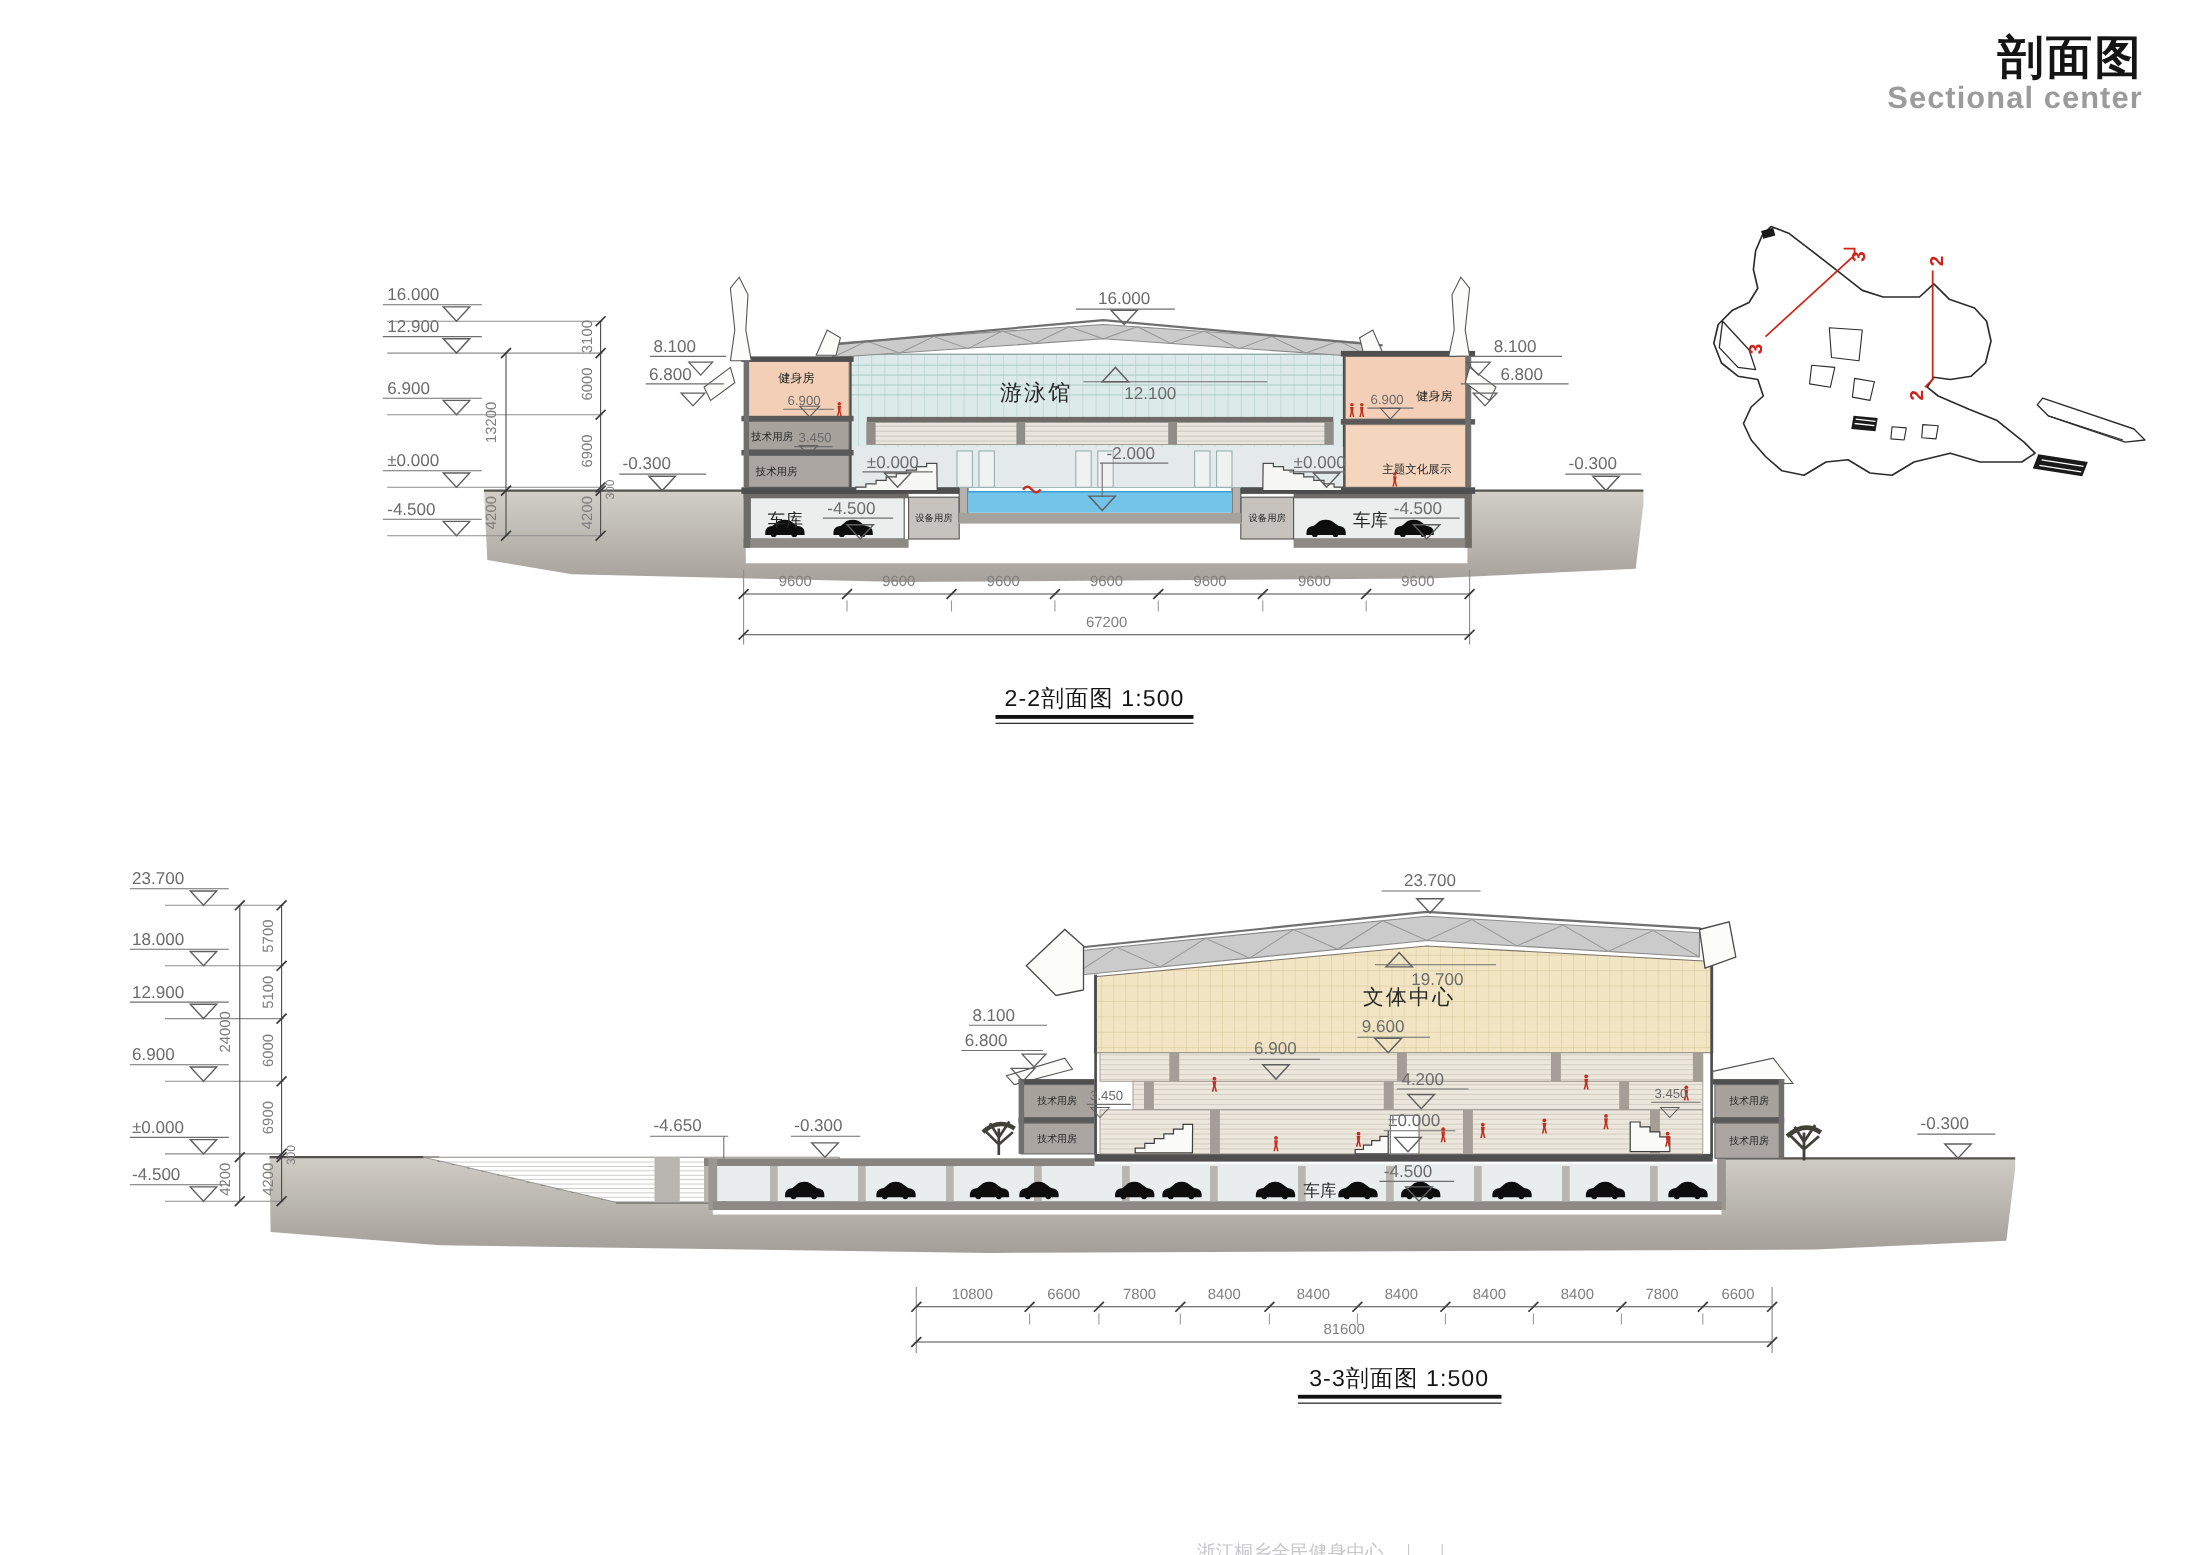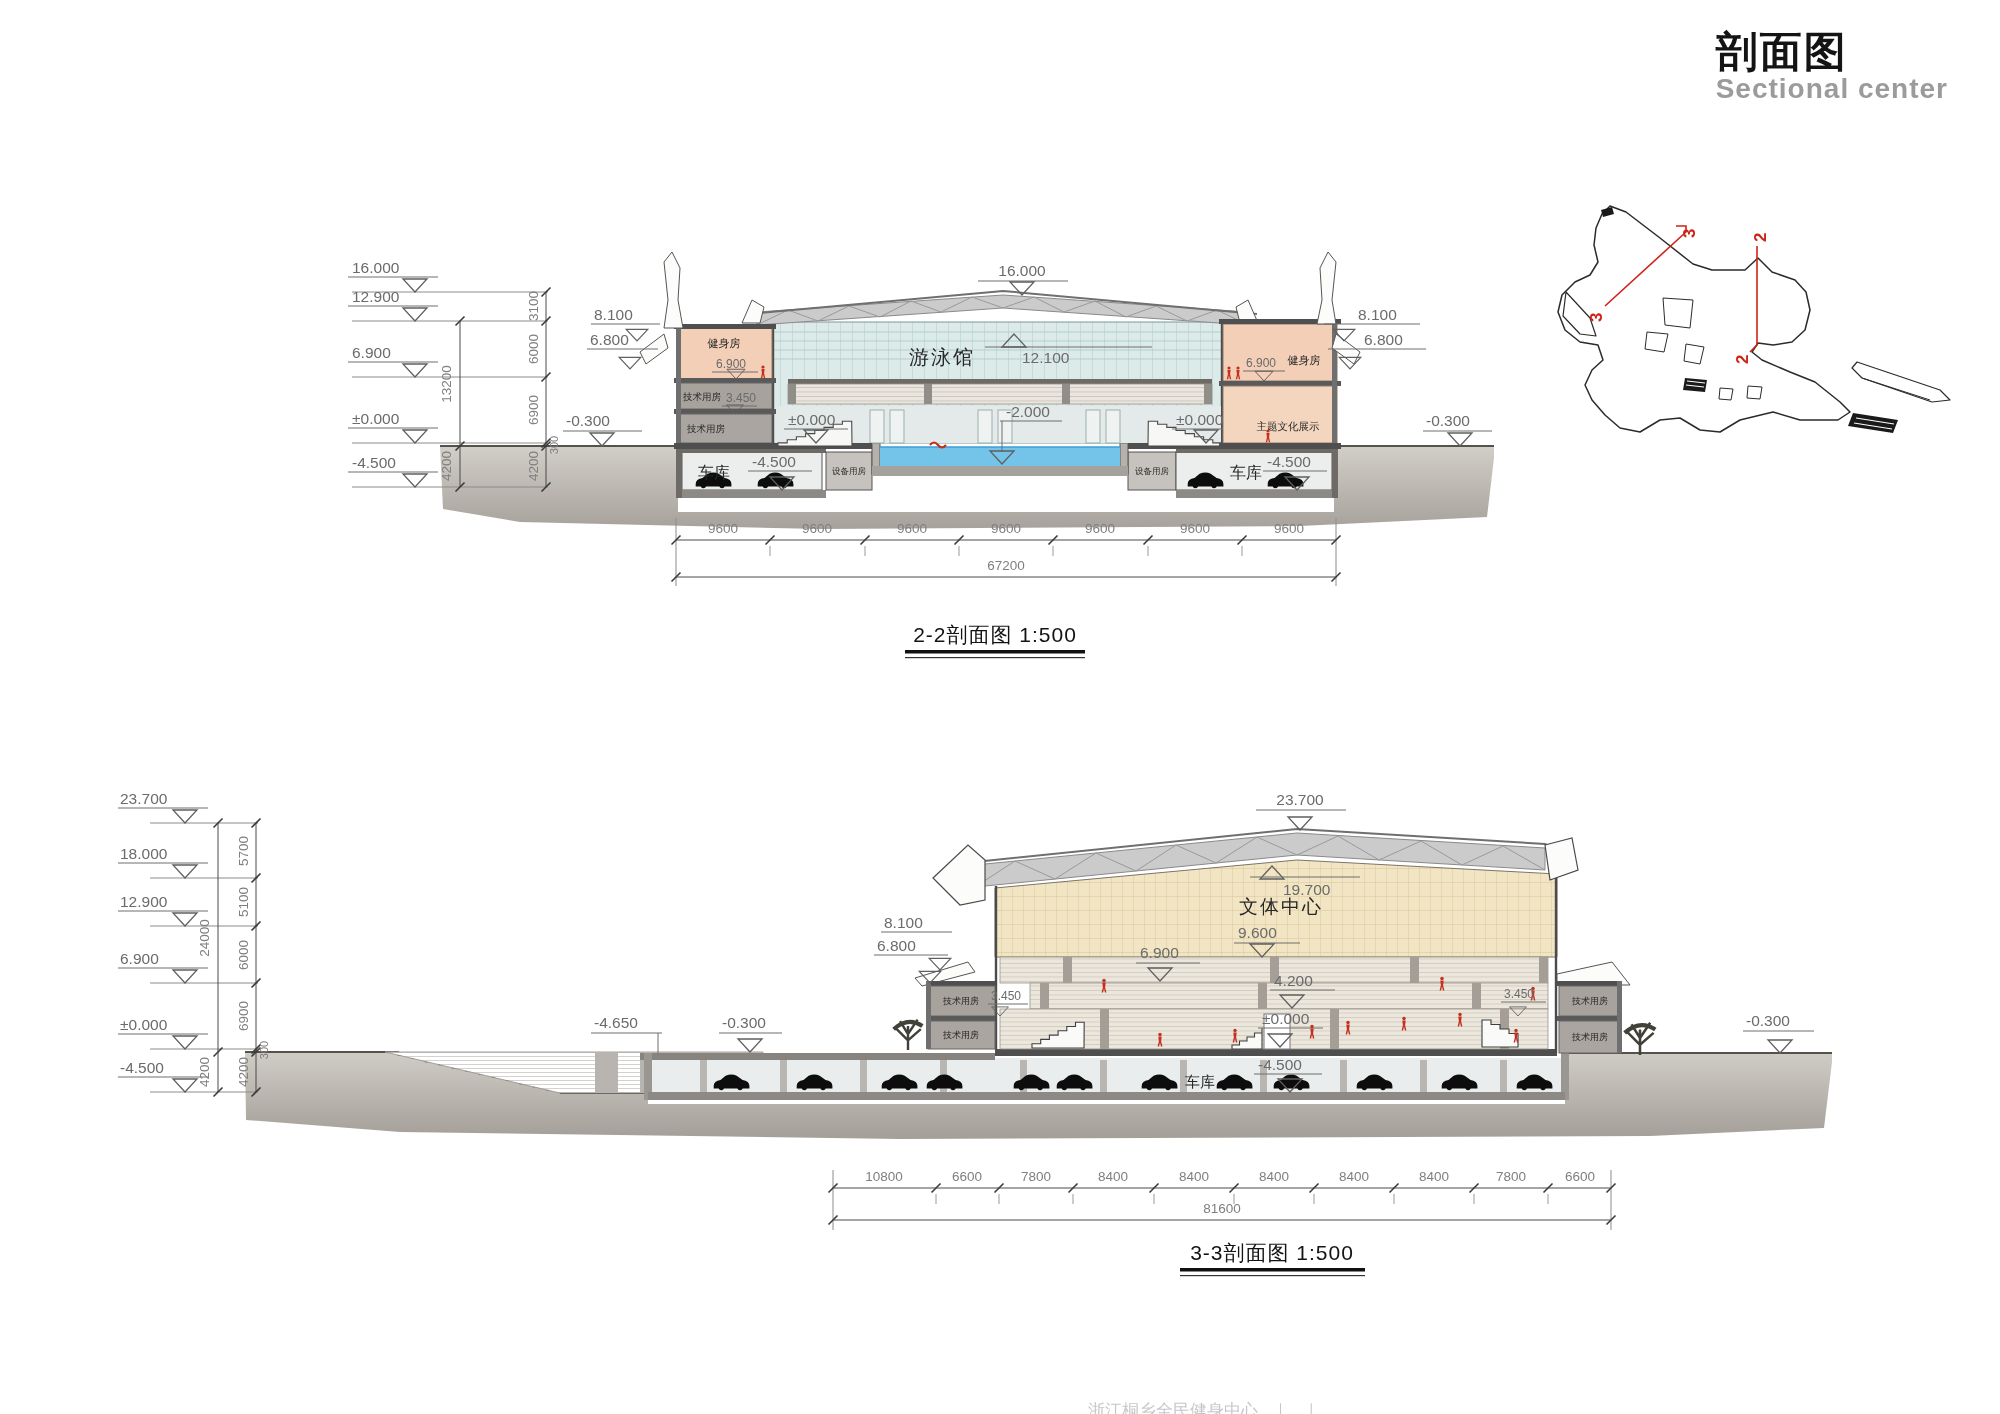--- a/index.html
+++ b/index.html
@@ -1,20 +1,20 @@
 <!DOCTYPE html>
 <html><head>
 <meta charset="utf-8">
 <style>
   html,body{margin:0;padding:0;background:#fff;}
   #page{position:relative;width:2000px;height:1414px;background:#ffffff;overflow:hidden;
         font-family:"Liberation Sans",sans-serif;}
   .abs{position:absolute;}
   
-  #titleblock{right:52px;top:30px;text-align:left;line-height:1.05;}
+  #titleblock{right:52px;top:30px;text-align:right;line-height:1.05;}
   #titleblock .cn{font-size:42px;font-weight:bold;color:#141414;letter-spacing:2px;}
   #titleblock .en{font-size:28px;font-weight:bold;color:#9b9b9b;letter-spacing:1px;}
   
   #footer{left:1088px;top:1370px;width:940px;display:flex;align-items:baseline;gap:14px;
           font-size:17px;color:#c7c7c9;white-space:nowrap;margin-top:29px;}
   #footer .pg{margin-left:auto;color:#2b2b2b;font-size:19px;}
   
   text{font-family:"Liberation Sans",sans-serif;}
   .te{font-size:15.5px;fill:#6b6b6b;}          
   .tes{font-size:12px;fill:#6b6b6b;}           

